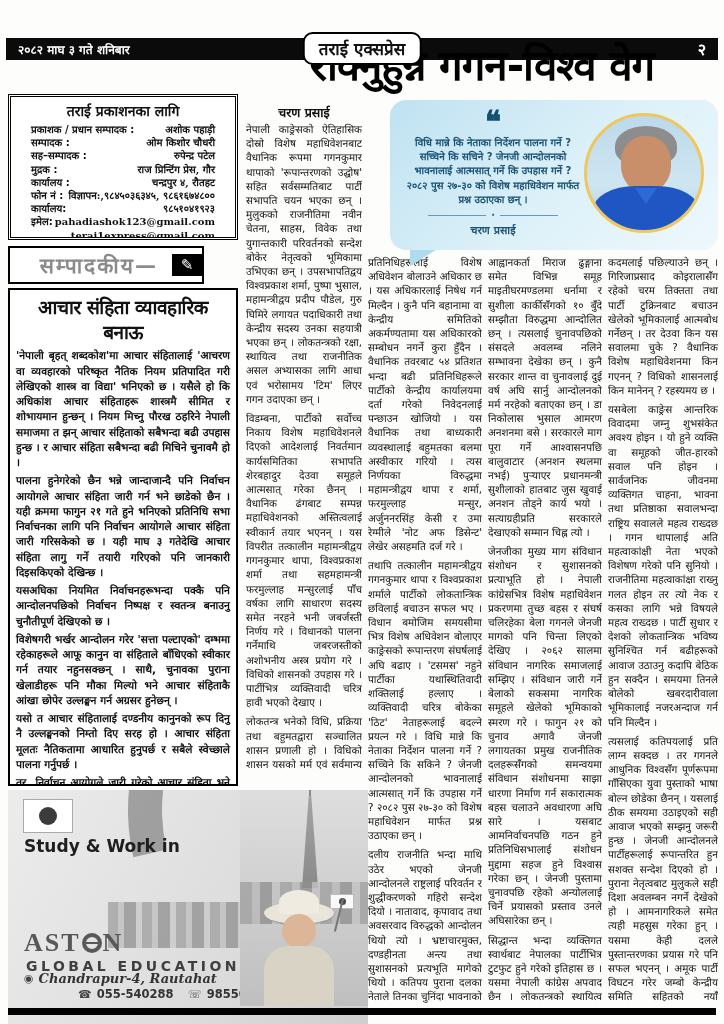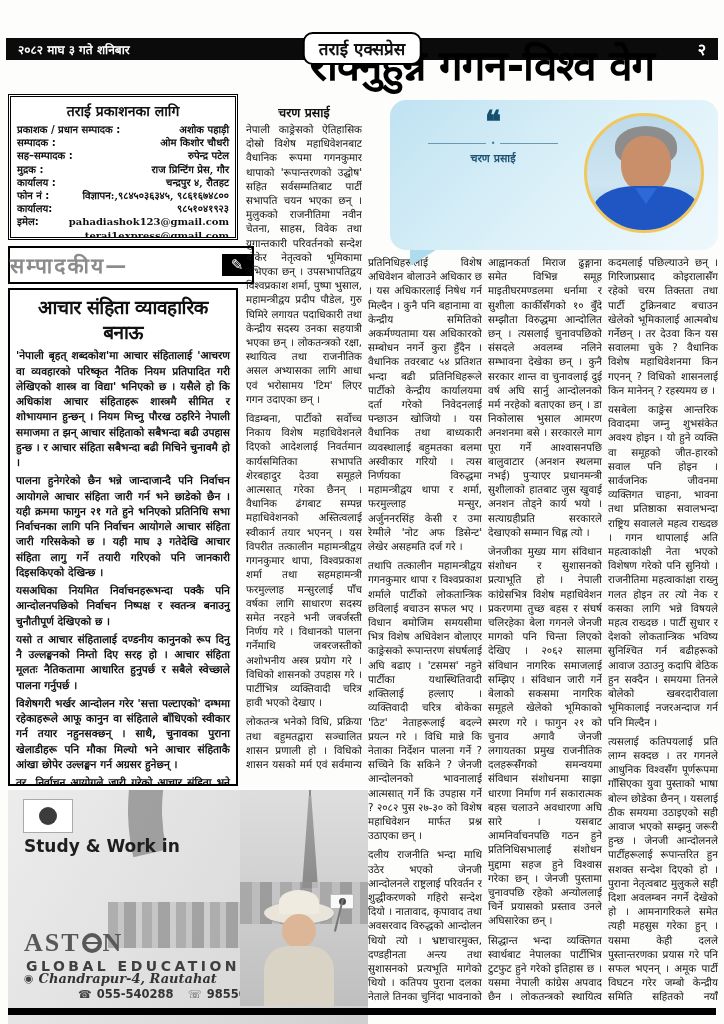--- a/index.html
+++ b/index.html
@@ -17,29 +17,29 @@
   }
   .topbar .pageno { font-size:16px; }
   .masthead {
     position:absolute; top:32px; left:50%; transform:translateX(-50%);
     background:#fff; border:2px solid #000; border-radius:10px;
     padding:3px 14px; font-size:17px; font-weight:bold; z-index:3; white-space:nowrap;
   }
   
   .pub-box {
     position:absolute; left:8px; top:94px; width:230px; height:146px;
-    border:3px double #000; padding:4px 6px; overflow:hidden; background:#fff;
+    border:3px double #000; padding:4px 20px; overflow:hidden; background:#fff;
   }
   .pub-title { text-align:center; font-weight:bold; font-size:14px; margin-bottom:3px; }
   .pubrow { display:flex; justify-content:space-between; gap:0; font-size:10px; font-weight:bold; line-height:1.32; }
   .pubrow .pvalue { font-family:"DejaVu Serif","DejaVu Sans",serif; font-weight:bold; }
   
   .edit-label-box {
-    position:absolute; left:8px; top:246px; width:246px; height:38px;
-    border:2px solid #000; display:flex; align-items:center; justify-content:space-between;
+    position:absolute; left:8px; top:246px; width:196px; height:38px;
+    border:2px solid #000; display:flex; align-items:center; justify-content:flex-end;
     gap:14px; background:#fff;
   }
   .edit-label { font-size:21px; font-weight:bold; color:#8b8b8b; letter-spacing:2px; }
   .pen-icon {
     width:30px; height:22px; background:#000; color:#fff; display:flex;
     align-items:center; justify-content:center; font-size:15px; border:1px solid #000;
   }
   .edit-box {
     position:absolute; left:8px; top:288px; width:230px; height:498px;
     border:2px solid #000; padding:4px 6px; overflow:hidden; background:#fff;
@@ -195,34 +195,35 @@
   <div class="edit-box">
     <div class="edit-headline">आचार संहिता व्यावहारिक बनाऊ</div>
     <div>
 
         <p>'नेपाली बृहत् शब्दकोश'मा आचार संहितालाई 'आचरण वा व्यवहारको परिष्कृत नैतिक नियम प्रतिपादित गरी लेखिएको शास्त्र वा विद्या' भनिएको छ । यसैले हो कि अधिकांश आचार संहिताहरू शास्त्रमै सीमित र शोभायमान हुन्छन् । नियम मिच्नु पौरख ठहरिने नेपाली समाजमा त झन् आचार संहिताको सबैभन्दा बढी उपहास हुन्छ । र आचार संहिता सबैभन्दा बढी मिचिने चुनावमै हो ।</p>
 
         <p>पालना हुनेगरेको छैन भन्ने जान्दाजान्दै पनि निर्वाचन आयोगले आचार संहिता जारी गर्न भने छाडेको छैन । यही क्रममा फागुन २१ गते हुने भनिएको प्रतिनिधि सभा निर्वाचनका लागि पनि निर्वाचन आयोगले आचार संहिता जारी गरिसकेको छ । यही माघ ३ गतेदेखि आचार संहिता लागु गर्ने तयारी गरिएको पनि जानकारी दिइसकिएको देखिन्छ ।</p>
 
         <p>यसअघिका नियमित निर्वाचनहरूभन्दा पक्कै पनि आन्दोलनपछिको निर्वाचन निष्पक्ष र स्वतन्त्र बनाउनु चुनौतीपूर्ण देखिएको छ ।</p>
 
+        <p>विशेषगरी भर्खर आन्दोलन गरेर 'सत्ता पल्टाएको' दम्भमा रहेकाहरूले आफू कानुन वा संहिताले बाँधिएको स्वीकार गर्न तयार नहुनसक्छन् । साथै, चुनावका पुराना खेलाडीहरू पनि मौका मिल्यो भने आचार संहिताकै आंखा छोपेर उल्लङ्घन गर्न अग्रसर हुनेछन् ।</p>
+
         <p>यसो त आचार संहितालाई दण्डनीय कानुनको रूप दिनु नै उल्लङ्घनको निम्तो दिए सरह हो । आचार संहिता मूलतः नैतिकतामा आधारित हुनुपर्छ र सबैले स्वेच्छाले पालना गर्नुपर्छ ।</p>
-
-        <p>विशेषगरी भर्खर आन्दोलन गरेर 'सत्ता पल्टाएको' दम्भमा रहेकाहरूले आफू कानुन वा संहिताले बाँधिएको स्वीकार गर्न तयार नहुनसक्छन् । साथै, चुनावका पुराना खेलाडीहरू पनि मौका मिल्यो भने आचार संहिताकै आंखा छोपेर उल्लङ्घन गर्न अग्रसर हुनेछन् ।</p>
 
         <p>तर, निर्वाचन आयोगले जारी गरेको आचार संहिता भने दण्डको डर देखाएर पालना गराउनुपर्ने फौजदारी संहिताजस्तो छ । यसको आधारभूत संरचना र प्रकृतिकै कारण उल्लंघनको जोखिम बढी देखिन्छ ।</p>
       </div>
   </div>
 
   <div class="headline">रोक्नुहुन्न गगन-विश्व वेग</div>
   <div class="byline">चरण प्रसाई</div>
 
   <div class="quote-box">
     <div class="quote-left">
       <div class="quote-mark">❝</div>
+      <div class="quote-text">विधि मान्ने कि नेताका निर्देशन पालना गर्ने ? सच्चिने कि सचिने ? जेनजी आन्दोलनको भावनालाई आत्मसात् गर्ने कि उपहास गर्ने ? २०८२ पुस २७-३० को विशेष महाधिवेशन मार्फत प्रश्न उठाएका छन् ।</div>
       <div class="qdiv">•</div>
       <div class="quote-attrib">चरण प्रसाई</div>
     </div>
     <div class="author-photo">
       <div class="ph-hair"></div>
       <div class="ph-face"></div>
       <div class="ph-shirt"></div>
       <div class="ph-collar"></div>
     </div>
   </div>

